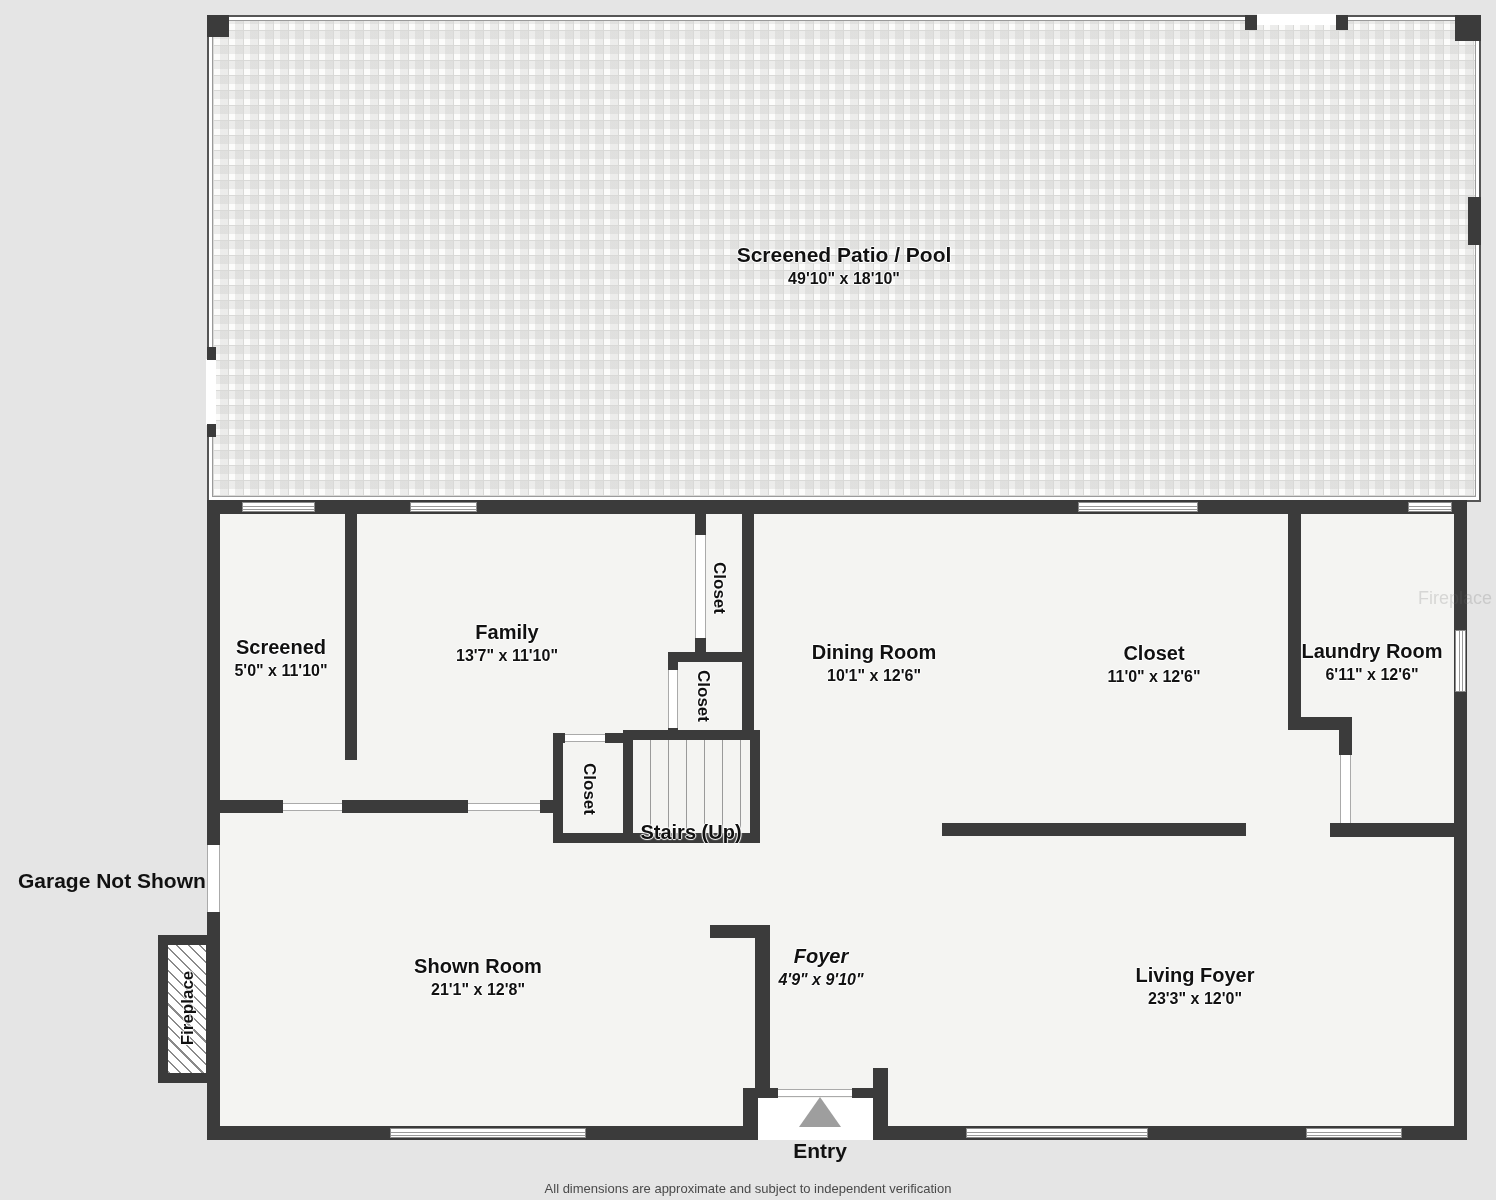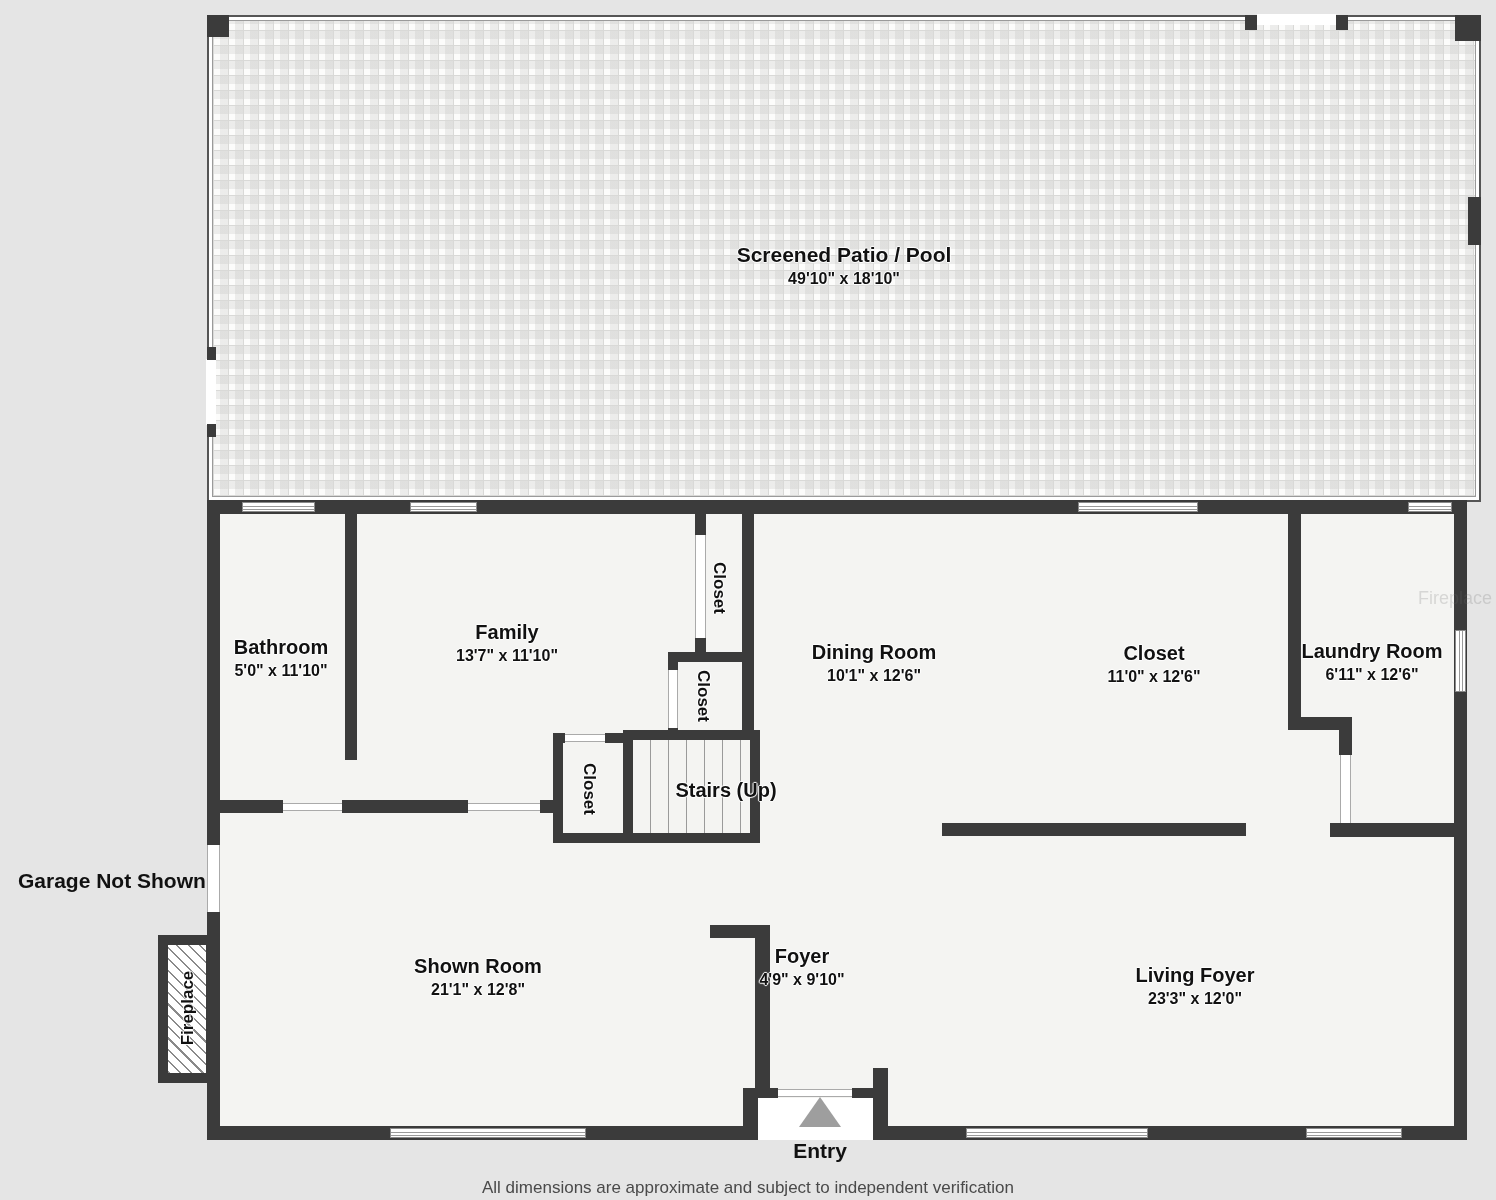--- a/index.html
+++ b/index.html
@@ -39,21 +39,21 @@
   .single{font-size:20px;font-weight:700;}
   .vlabel{position:absolute;transform:translate(-50%,-50%);writing-mode:vertical-rl;
         font-size:17px;font-weight:700;color:#111;white-space:nowrap;
         text-shadow:0 1px 1px #fff,0 -1px 1px #fff,1px 0 1px #fff,-1px 0 1px #fff;}
   .vlabel-flip{transform:translate(-50%,-50%) rotate(180deg);}
   .tri{position:absolute;width:0;height:0;border-left:21px solid transparent;
        border-right:21px solid transparent;border-bottom:30px solid var(--arrow);}
   .note{position:absolute;transform:translate(0,-50%);font-size:21px;font-weight:700;color:#111;white-space:nowrap;}
   .entry-label{position:absolute;transform:translate(-50%,-50%);font-size:21px;font-weight:700;color:#111;}
   .watermark{position:absolute;transform:translate(-100%,-50%);font-size:18px;color:rgba(110,110,110,0.22);white-space:nowrap;}
-  .footer{position:absolute;left:748px;top:1188px;transform:translate(-50%,-50%);font-size:17px;color:#4a4a4a;white-space:nowrap;}
+  .footer{position:absolute;left:748px;top:1188px;transform:translate(-50%,-50%);font-size:13px;color:#4a4a4a;white-space:nowrap;}
 </style>
 </head>
 <body>
 
 <div class="plan" style="--wall: #3b3b3b; --floor: #f4f4f2; --arrow: #9e9e9e;">
 
   <div class="patio">
     <div class="patio-grid"></div>
     <div class="pac" style="left:-2px;top:-2px;width:22px;height:22px;"></div>
     <div class="pac" style="right:-2px;top:-2px;width:26px;height:26px;"></div>
@@ -136,21 +136,21 @@
 
   <div class="fireplace">
     <div class="fireplace-in"></div>
   </div>
 
   <div class="rlabel" style="left:844px;top:265px;">
     <div class="rname-big">Screened Patio / Pool</div>
     <div class="rdims">49'10" x 18'10"</div>
   </div>
   <div class="rlabel" style="left:281px;top:658px;">
-    <div class="rname">Bathroom</div>
+    <div class="rname">Screened</div>
     <div class="rdims">5'0" x 11'10"</div>
   </div>
   <div class="rlabel" style="left:507px;top:643px;">
     <div class="rname">Family</div>
     <div class="rdims">13'7" x 11'10"</div>
   </div>
   <div class="rlabel" style="left:874px;top:663px;">
     <div class="rname">Dining Room</div>
     <div class="rdims">10'1" x 12'6"</div>
   </div>
@@ -159,29 +159,29 @@
     <div class="rdims">11'0" x 12'6"</div>
   </div>
   <div class="rlabel" style="left:1372px;top:662px;">
     <div class="rname">Laundry Room</div>
     <div class="rdims">6'11" x 12'6"</div>
   </div>
   <div class="rlabel" style="left:478px;top:977px;">
     <div class="rname">Shown Room</div>
     <div class="rdims">21'1" x 12'8"</div>
   </div>
-  <div class="rlabel" style="left:802px;top:967px;">
+  <div class="rlabel" style="left:821px;top:967px;font-style:italic;">
     <div class="rname">Foyer</div>
     <div class="rdims">4'9" x 9'10"</div>
   </div>
   <div class="rlabel" style="left:1195px;top:986px;">
     <div class="rname">Living Foyer</div>
     <div class="rdims">23'3" x 12'0"</div>
   </div>
-  <div class="rlabel" style="left:691px;top:790px;margin-left:35px;">
+  <div class="rlabel" style="left:691px;top:832px;">
     <div class="single">Stairs (Up)</div>
   </div>
 
   <div class="vlabel" style="left:719px;top:588px;">Closet</div>
   <div class="vlabel" style="left:703px;top:696px;">Closet</div>
   <div class="vlabel" style="left:589px;top:789px;">Closet</div>
   <div class="vlabel vlabel-flip" style="left:188px;top:1008px;">Fireplace</div>
 
   <div class="note" style="left:18px;top:881px;">Garage Not Shown</div>
   <div class="entry-label" style="left:820px;top:1151px;">Entry</div>

